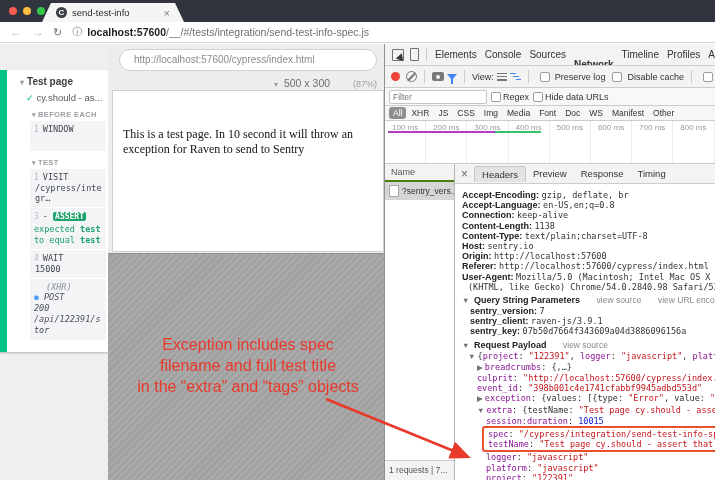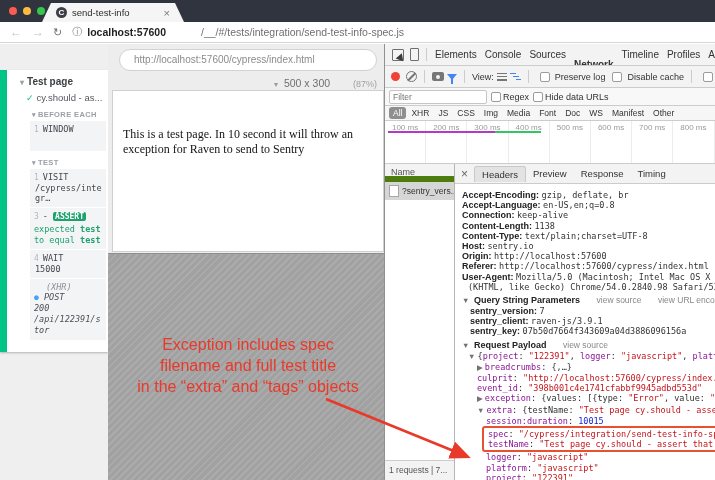--- a/index.html
+++ b/index.html
@@ -16,21 +16,21 @@
        font-weight:bold;display:flex;align-items:center;justify-content:center;margin-right:5px;flex:0 0 auto;}
   .tab-title{font-size:9.5px;color:#2d2d2d;flex:1;white-space:nowrap;overflow:hidden;}
   .tab-close{font-size:11px;color:#7a7a7a;margin-left:4px;}
   #addressbar{position:absolute;left:0;top:22px;width:715px;height:21px;background:#fff;
        border-bottom:1px solid #d6d6d6;display:flex;align-items:center;box-sizing:border-box;}
   .nav-arrow{color:#c3c3c3;font-size:12px;margin-left:10px;}
   .reload{color:#6d6d6d;font-size:11px;margin-left:9px;}
   .urlinfo{color:#7c7c7c;font-size:10px;margin-left:10px;}
   .url{font-size:10.5px;margin-left:5px;white-space:nowrap;}
   .url .host{color:#1f1f1f;font-weight:bold;}
-  .url .path{color:#6f6f6f;padding-left:35px;}
+  .url .path{color:#6f6f6f;}
   
   #reporter-col{position:absolute;left:0;top:44px;width:108px;height:436px;background:#efefef;}
   #reporter{position:absolute;left:0;top:26px;width:108px;height:282px;background:#fff;
        border-left:7px solid var(--cypress-green);box-sizing:border-box;
        box-shadow:0 1px 2px rgba(0,0,0,.25);padding:6px 2px 0 13px;overflow:hidden;}
   .suite-row{font-size:10px;font-weight:bold;color:#3c4043;}
   .suite-row .caret,.test-row .caret{color:#9aa0a6;font-size:8px;margin-right:3px;}
   .test-row{font-size:9.5px;color:#55595e;margin:5px 0 0 6px;white-space:nowrap;overflow:hidden;}
   .test-row .check{color:var(--cypress-green);margin-right:3px;font-size:9px;}
   .section-label{font-size:7.5px;letter-spacing:.4px;color:#9aa0a6;margin:7px 0 2px 12px;font-weight:bold;}
@@ -104,21 +104,21 @@
        padding:0 3px;color:#333;font-family:"Liberation Sans",sans-serif;}
   #dt-types{height:15px;background:#f6f6f6;padding-left:4px;gap:1px;}
   .type-chip{padding:0 4px;font-size:8.5px;color:#333;border-radius:3px;line-height:12px;white-space:nowrap;}
   .type-chip.active{background:#8f8f8f;color:#fff;}
   #dt-ruler{height:43px;position:relative;display:flex;border-bottom:1px solid #ccc;box-sizing:border-box;background:#fff;}
   .ruler-col{flex:0 0 41.2px;border-right:1px solid #ececec;font-size:8px;color:#9a9a9a;
        text-align:center;padding-top:2px;box-sizing:border-box;}
   .wf-bar{position:absolute;top:10px;height:2px;}
   #dt-main{display:flex;height:316px;}
   #dt-names{width:70px;border-right:1px solid #b5b5b5;display:flex;flex-direction:column;box-sizing:border-box;flex:0 0 70px;}
-  .names-header{height:18px;background:#f3f3f3;border-bottom:6px solid #4d7c0f;font-size:9px;color:#555;
+  .names-header{height:18px;background:#f3f3f3;border-bottom:2px solid #4d7c0f;font-size:9px;color:#555;
        line-height:17px;padding-left:6px;box-sizing:border-box;}
   .req-row{height:18px;background:#d6d6d6;display:flex;align-items:center;font-size:8.5px;color:#333;
        white-space:nowrap;overflow:hidden;}
   .doc-icon{width:8px;height:10px;background:#fff;border:1px solid #a7a7a7;margin:0 3px 0 4px;flex:0 0 auto;}
   .names-spacer{flex:1;background:#fff;}
   .names-summary{height:19px;background:#f3f3f3;border-top:1px solid #ccc;font-size:8.5px;color:#555;
        line-height:18px;padding-left:4px;white-space:nowrap;overflow:hidden;}
   #dt-details{flex:1;display:flex;flex-direction:column;overflow:hidden;}
   #dt-detail-tabs{height:20px;flex:0 0 20px;}
   .close-x{font-size:12px;color:#666;padding:0 6px;}

